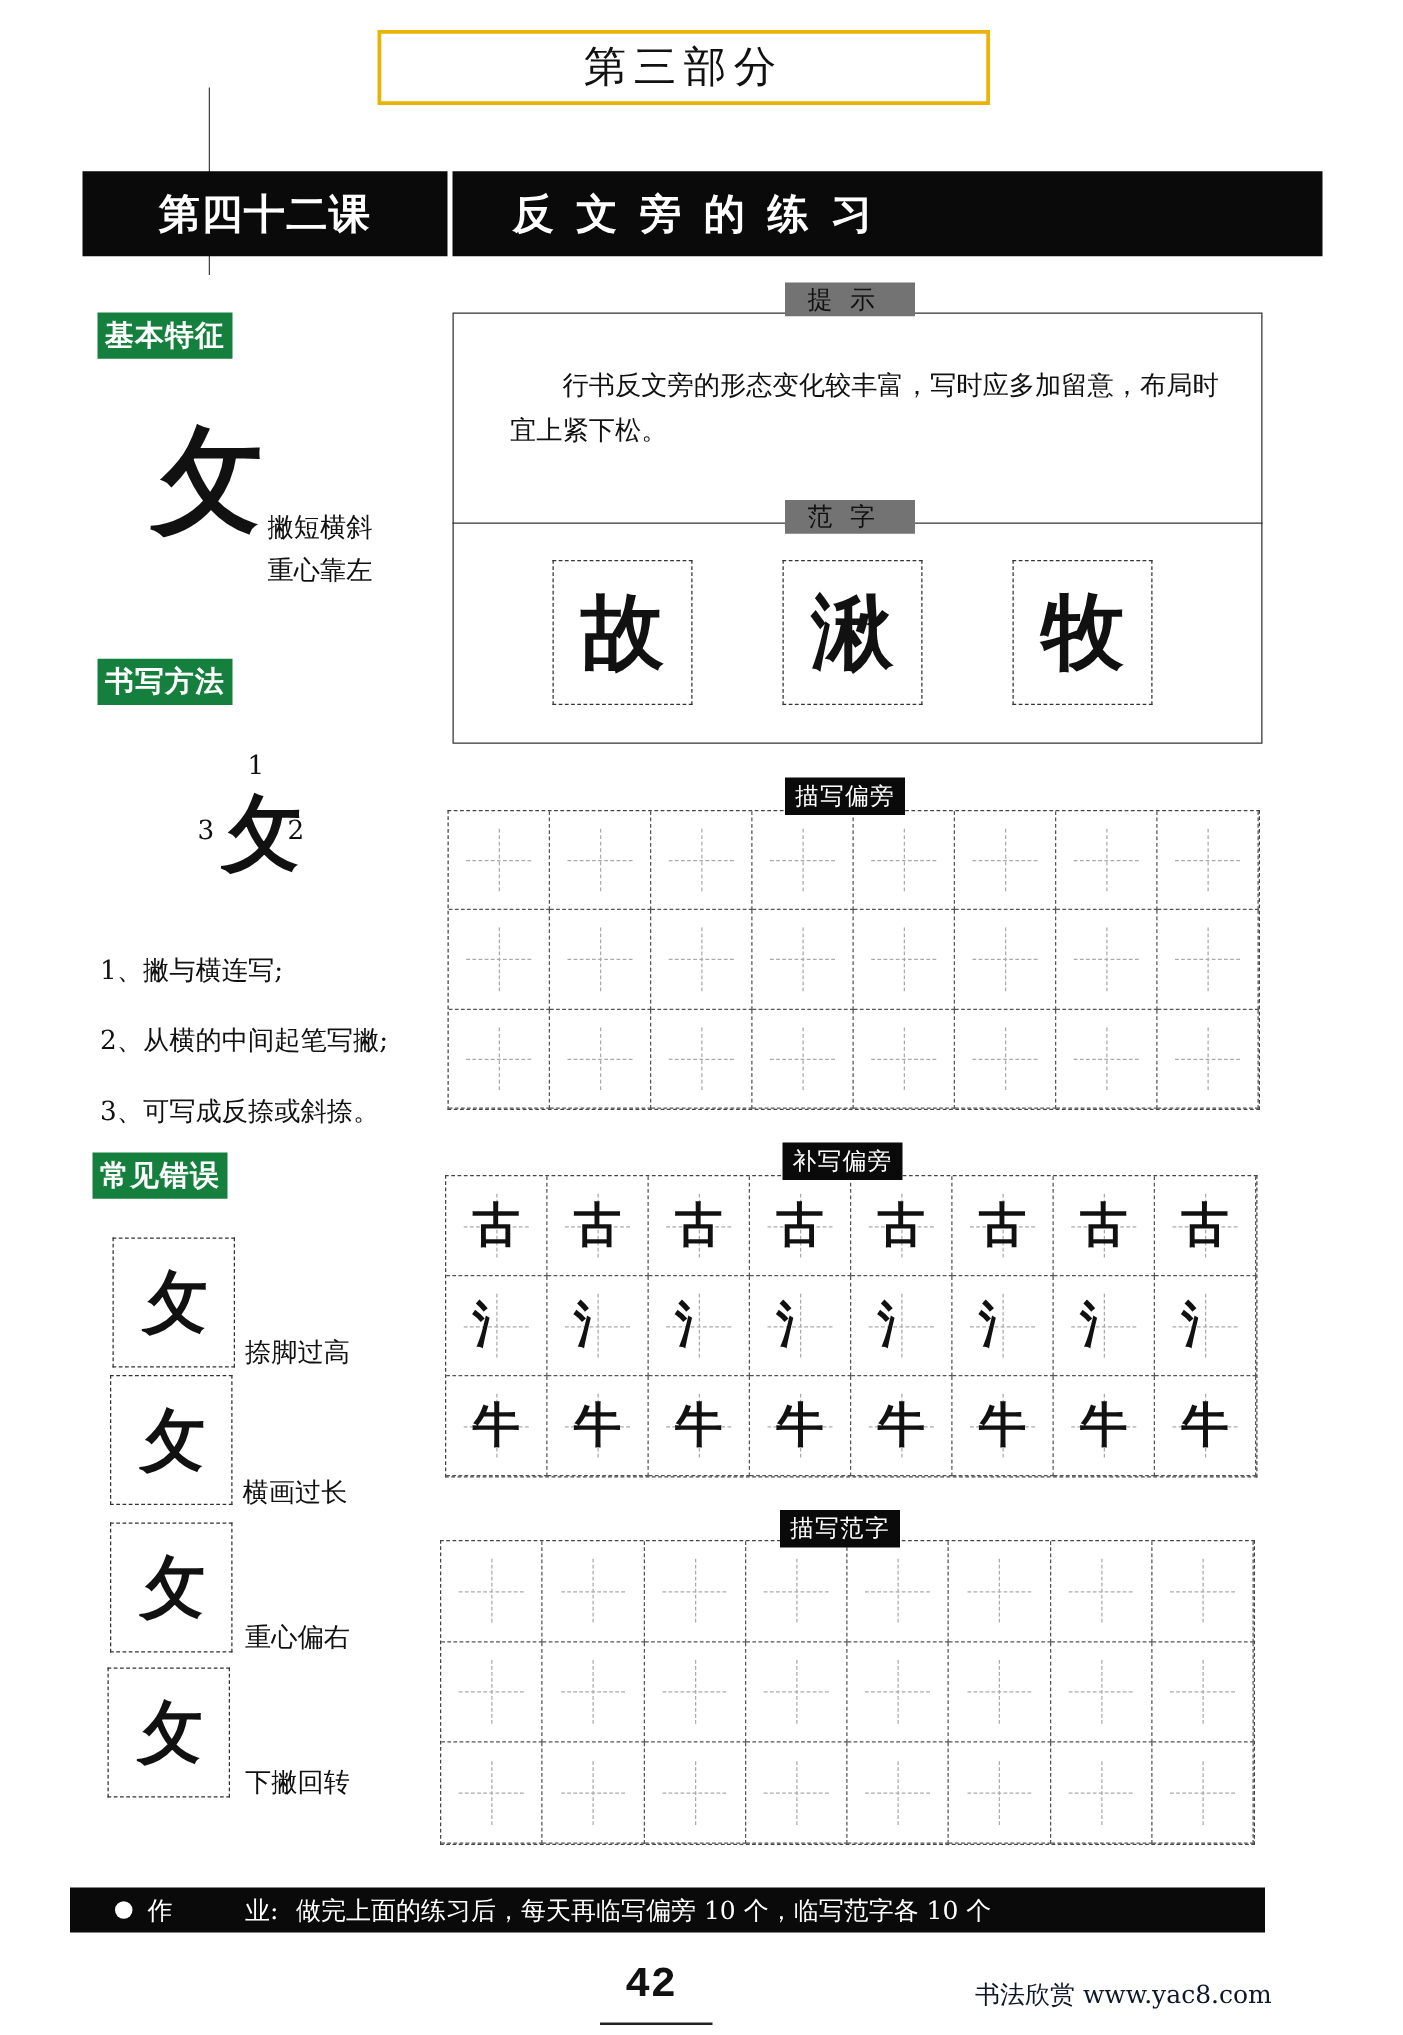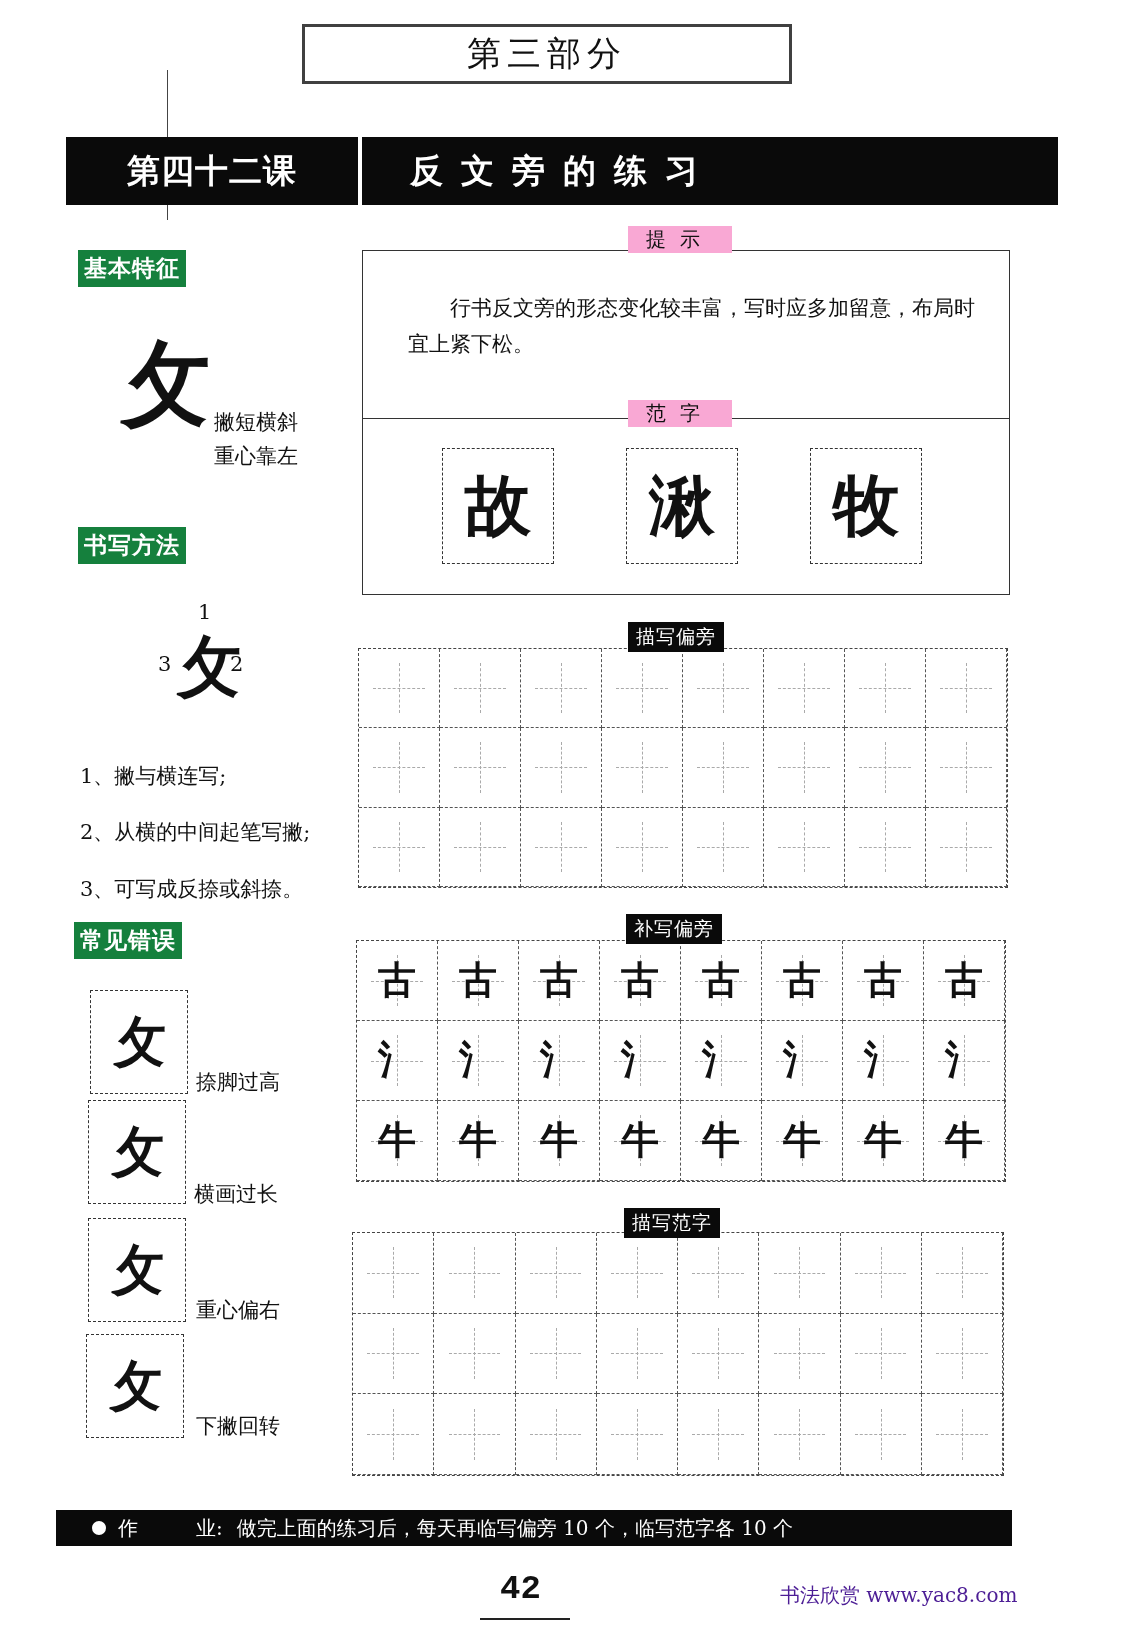--- a/index.html
+++ b/index.html
@@ -1,42 +1,42 @@
 <!DOCTYPE html>
 <html><head>
 <meta charset="utf-8">
 <style>
   html,body{margin:0;padding:0;background:#fff;}
   body{width:1122px;height:1628px;position:relative;overflow:hidden;font-family:"DejaVu Serif","Liberation Serif",serif;color:#111;}
   .abs{position:absolute;}
-  .part-title{left:302px;top:24px;width:490px;height:60px;border:3px solid #404040;box-sizing:border-box;display:flex;align-items:center;justify-content:center;font-size:34px;letter-spacing:6px;font-family:"DejaVu Serif",serif;}
+  .part-title{left:302px;top:24px;width:490px;height:60px;border:3px solid #eab308;box-sizing:border-box;display:flex;align-items:center;justify-content:center;font-size:34px;letter-spacing:6px;font-family:"DejaVu Serif",serif;}
   .part-title span{margin:0 22px;}
   .vline{left:167px;width:1px;background:#444;}
   .lesson-bar{top:137px;height:68px;background:#0a0a0a;color:#fff;display:flex;align-items:center;font-family:"DejaVu Sans",sans-serif;font-weight:bold;}
   .lesson-num{left:66px;width:292px;justify-content:center;font-size:33px;letter-spacing:1px;}
   .lesson-name{left:362px;width:696px;padding-left:48px;box-sizing:border-box;font-size:33px;letter-spacing:18px;}
   .tag{background:#15803d;color:#fff;font-family:"DejaVu Sans",sans-serif;font-weight:bold;font-size:23px;padding:3px 6px;letter-spacing:1px;}
   .brush{font-family:"DejaVu Serif",serif;font-weight:bold;color:#111;}
   .small-txt{font-size:21px;font-family:"DejaVu Serif",serif;}
   .hint-box{left:362px;top:250px;width:648px;height:345px;border:1px solid #333;box-sizing:border-box;}
-  .sec-caption{background:#f9a8d4;padding:0 18px;font-size:20px;letter-spacing:14px;text-align:center;}
+  .sec-caption{background:#737373;padding:0 18px;font-size:20px;letter-spacing:14px;text-align:center;}
   .hint-text{left:408px;top:290px;width:570px;font-size:21px;line-height:36px;text-indent:2em;}
   .sample-cell{width:112px;height:116px;border:1px dashed #333;box-sizing:border-box;display:flex;align-items:center;justify-content:center;font-size:66px;}
   .grid{border:1px dashed #444;box-sizing:border-box;display:grid;}
   .grid .c{border-right:1px dashed #555;border-bottom:1px dashed #555;position:relative;display:flex;align-items:center;justify-content:center;font-size:38px;font-weight:bold;font-family:"DejaVu Serif",serif;}
   .grid .c::before{content:"";position:absolute;left:50%;top:18%;bottom:18%;border-left:1px dashed #aaa;}
   .grid .c::after{content:"";position:absolute;top:50%;left:18%;right:18%;border-top:1px dashed #aaa;}
   .grid .c span{position:relative;z-index:1;}
   .grid-label{background:#0a0a0a;color:#fff;font-size:19px;padding:2px 8px;letter-spacing:1px;font-family:"DejaVu Serif",serif;}
   .err-box{width:98px;height:104px;border:1px dashed #333;box-sizing:border-box;display:flex;align-items:center;justify-content:center;font-size:54px;}
   .err-label{font-size:21px;}
   .hw-bar{left:56px;top:1510px;width:956px;height:36px;background:#0a0a0a;color:#fff;display:flex;align-items:center;font-size:20px;}
   .hw-dot{width:14px;height:14px;border-radius:50%;background:#fff;margin:0 12px 0 36px;}
   .page-num{left:500px;top:1570px;font-family:Liberation Mono, monospace;font-weight:bold;font-size:34px;}
-  .watermark{left:780px;top:1582px;color:#4c1d95;font-size:20px;font-family:"DejaVu Serif",serif;}
+  .watermark{left:780px;top:1582px;color:#0f172a;font-size:20px;font-family:"DejaVu Serif",serif;}
 </style>
 </head>
 <body>
 
 <div class="abs part-title">
   <span>第三部分</span>
 </div>
 <div class="abs vline" style="top:70px;height:150px;"></div>
 
 <div class="abs lesson-bar lesson-num">

